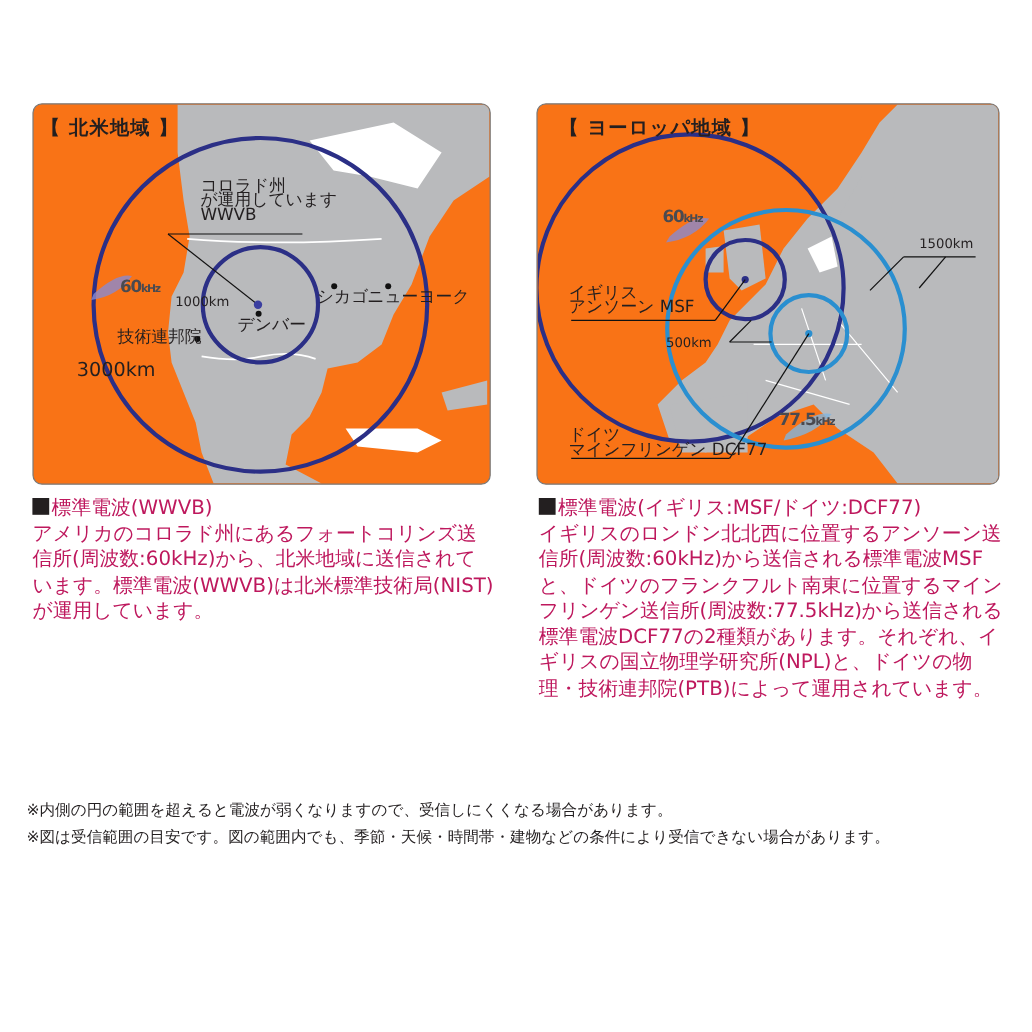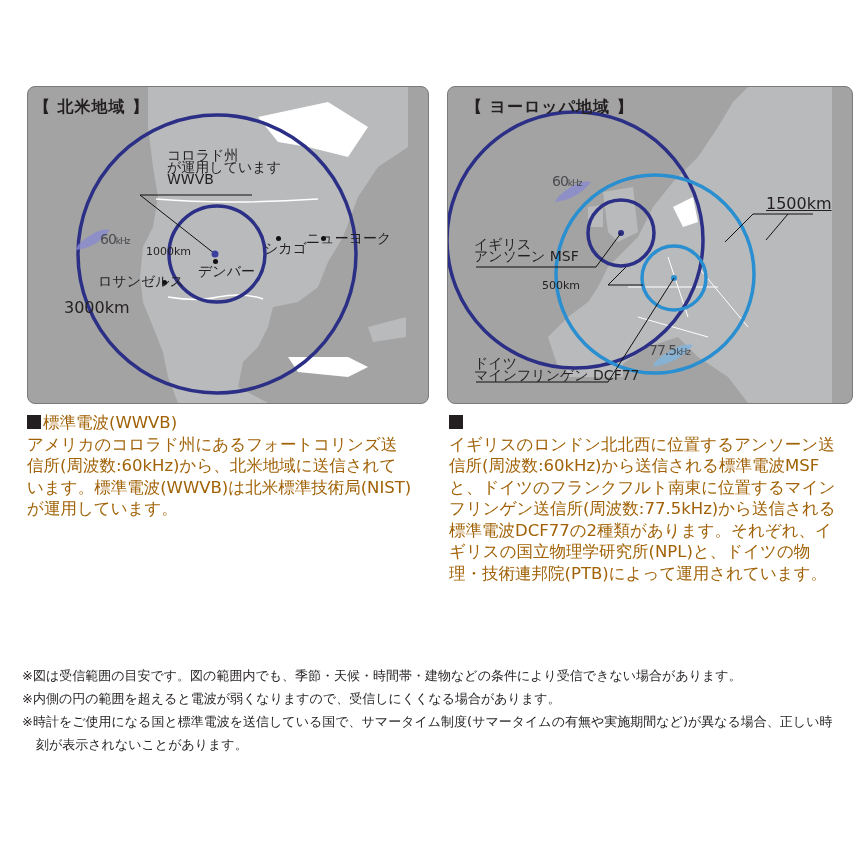--- a/index.html
+++ b/index.html
@@ -1,24 +1,24 @@
 <!DOCTYPE html>
 <html><head>
 <meta charset="utf-8">
 <style>
   html, body { margin: 0; padding: 0; background: #ffffff; }
   body { width: 860px; height: 860px; position: relative; overflow: hidden;
          font-family: "DejaVu Sans", sans-serif; color: #231f20; }
-  .panel { position: absolute; border: 1.5px solid #7a7a7a; border-radius: 8px; background: #a3a3a3; overflow: hidden; padding-left: 20px; }
+  .panel { position: absolute; border: 1.5px solid #7a7a7a; border-radius: 8px; background: #f97316; overflow: hidden; }
   .panel svg { position: absolute; left: 0; top: 0; }
   .panel-title { position: absolute; font-weight: bold; font-size: 16px; letter-spacing: 1px; color: #231f20; }
   .lbl { position: absolute; font-size: 14px; line-height: 12px; color: #231f20; white-space: nowrap; }
-  .freq { position: absolute; font-size: 14px; font-weight: normal; color: #4a4a50; letter-spacing: -1px; text-align: right; }
+  .freq { position: absolute; font-size: 14px; font-weight: bold; color: #4a4a50; letter-spacing: -1px; text-align: right; }
   .freq small { font-size: 9px; }
-  .desc { position: absolute; font-size: 16.5px; line-height: 21.5px; color: #a16207; }
+  .desc { position: absolute; font-size: 16.5px; line-height: 21.5px; color: #be185d; }
   .desc .head { display: block; }
   .desc .sq { display: inline-block; width: 14px; height: 14px; background: #231f20; margin-right: 2px; vertical-align: -1px; }
   .notes { position: absolute; left: 22px; top: 664px; width: 820px; font-size: 13px; line-height: 23px; color: #231f20; }
   .notes .note { padding-left: 14px; text-indent: -14px; }
   .dot { position: absolute; width: 5px; height: 5px; border-radius: 50%; background: #111; }
 </style>
 </head>
 <body>
 
 <div class="panel" style="left:27px; top:86px; width:380px; height:316px;">
@@ -45,23 +45,23 @@
     <div>WWVB</div>
   </div>
   <div class="freq" style="left:72px; top:144px;"><span>60</span><small>kHz</small></div>
   <div class="lbl" style="left:118px; top:159px; font-size:11px;">1000km</div>
   <div class="lbl" style="left:36px; top:215px; font-size:16px;">3000km</div>
   <div class="dot" style="left:185px; top:172px;"></div>
   <div class="lbl" style="left:170px; top:178px;">デンバー</div>
   <div class="dot" style="left:248px; top:149px;"></div>
   <div class="lbl" style="left:236px; top:155px;">シカゴ</div>
   <div class="dot" style="left:293px; top:149px;"></div>
-  <div class="lbl" style="left:278px; top:145px;">ニューヨーク</div>
+  <div class="lbl" style="left:278px; top:155px;">ニューヨーク</div>
   <div class="dot" style="left:134px; top:193px;"></div>
-  <div class="lbl" style="left:70px; top:188px;">ロサンゼルス</div>
+  <div class="lbl" style="left:70px; top:188px;">技術連邦院</div>
 </div>
 
 <div class="panel" style="left:447px; top:86px; width:384px; height:316px;">
   <svg width="384" height="316">
     <path d="M300 0 L384 0 L384 316 L300 316 L280 290 L250 270 L230 250 L200 260 L170 280 L140 290 L110 280 L100 250 L120 230 L140 215 L150 200 L160 180 L175 165 L190 150 L205 120 L225 95 L250 70 L270 40 L285 15 Z" fill="#b9babc"></path>
     <path d="M230 130 L270 60 L300 60 L290 110 L260 140 Z" fill="#b9babc"></path>
     <path d="M225 120 L245 110 L250 135 L235 140 Z" fill="#ffffff"></path>
     <path d="M155 105 L185 100 L190 145 L170 155 L160 145 Z" fill="#b9babc"></path>
     <path d="M140 120 L155 118 L155 140 L140 140 Z" fill="#b9babc"></path>
     <path d="M110 250 L175 240 L175 290 L120 290 Z" fill="#b9babc"></path>
@@ -90,31 +90,30 @@
   <div class="freq" style="left:104px; top:86px;"><span>60</span><small>kHz</small></div>
   <div class="freq" style="left:201px; top:255px;"><span>77.5</span><small>kHz</small></div>
   <div class="lbl" style="left:26px; top:151px;">
     <div>イギリス</div>
     <div>アンソーン MSF</div>
   </div>
   <div class="lbl" style="left:26px; top:270px;">
     <div>ドイツ</div>
     <div>マインフリンゲン DCF77</div>
   </div>
-  <div class="lbl" style="left:94px; top:193px; font-size:11px;">500km</div>
-  <div class="lbl" style="left:318px; top:111px; font-size:16px;text-decoration:underline;">1500km</div>
+  <div class="lbl" style="left:107px; top:193px; font-size:11px;">500km</div>
+  <div class="lbl" style="left:318px; top:111px; font-size:11px;">1500km</div>
 </div>
 
 <div class="desc" style="left:27px; top:412px; width:385px;">
   <span class="head"><span class="sq"></span><span>標準電波(WWVB)</span></span>
   <span>アメリカのコロラド州にあるフォートコリンズ送信所(周波数:60kHz)から、北米地域に送信されています。標準電波(WWVB)は北米標準技術局(NIST)が運用しています。</span>
 </div>
 
 <div class="desc" style="left:449px; top:412px; width:388px;">
-  <span class="head"><span class="sq"></span></span>
+  <span class="head"><span class="sq"></span><span>標準電波(イギリス:MSF/ドイツ:DCF77)</span></span>
   <span>イギリスのロンドン北北西に位置するアンソーン送信所(周波数:60kHz)から送信される標準電波MSFと、ドイツのフランクフルト南東に位置するマインフリンゲン送信所(周波数:77.5kHz)から送信される標準電波DCF77の2種類があります。それぞれ、イギリスの国立物理学研究所(NPL)と、ドイツの物理・技術連邦院(PTB)によって運用されています。</span>
 </div>
 
 <div class="notes">
+  <div class="note">※内側の円の範囲を超えると電波が弱くなりますので、受信しにくくなる場合があります。</div>
   <div class="note">※図は受信範囲の目安です。図の範囲内でも、季節・天候・時間帯・建物などの条件により受信できない場合があります。</div>
-  <div class="note">※内側の円の範囲を超えると電波が弱くなりますので、受信しにくくなる場合があります。</div>
-  <div class="note">※時計をご使用になる国と標準電波を送信している国で、サマータイム制度(サマータイムの有無や実施期間など)が異なる場合、正しい時刻が表示されないことがあります。</div>
 </div>
 
 </body></html>

